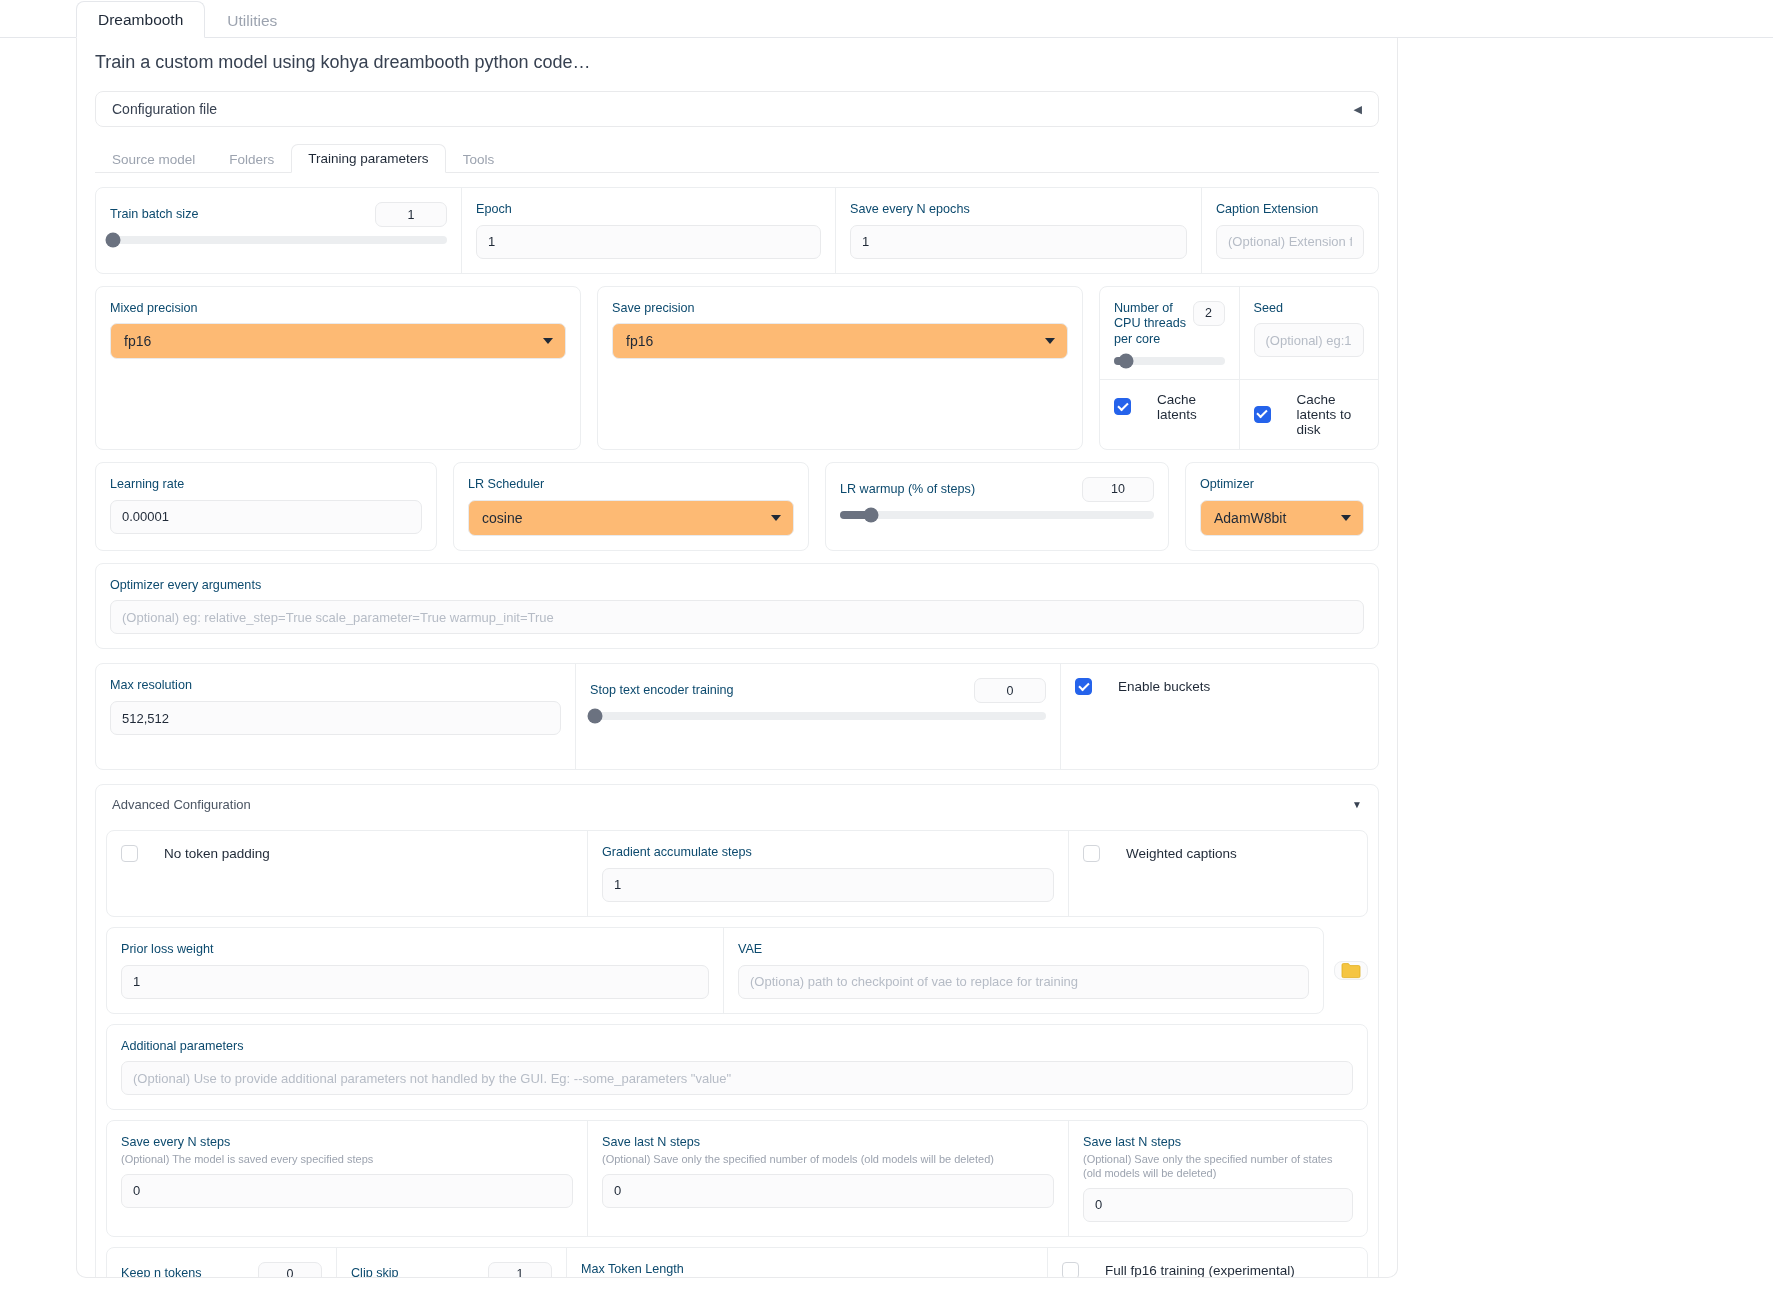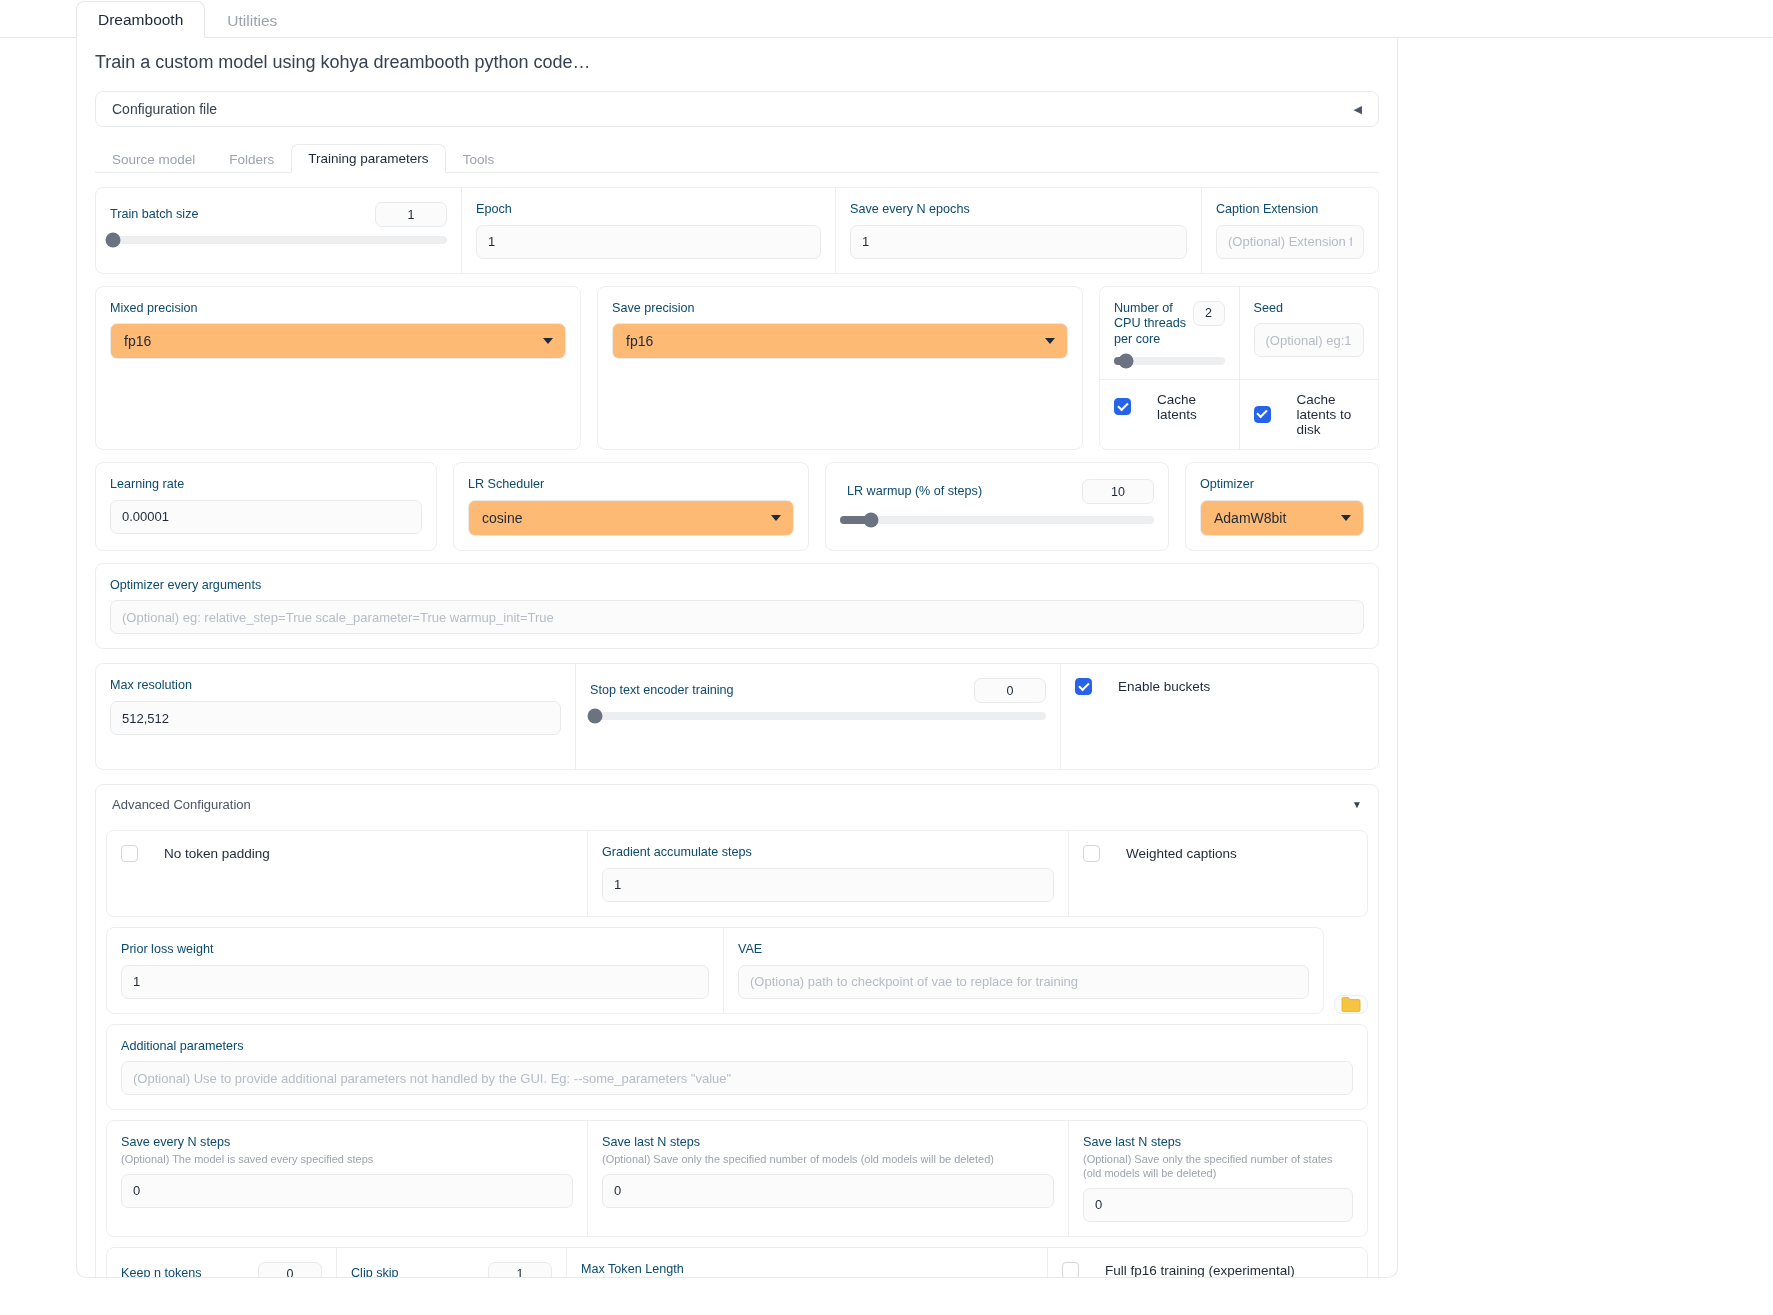--- a/index.html
+++ b/index.html
@@ -265,21 +265,21 @@
     min-width: 34px;
     margin-left: 10px;
     border: 1px solid #eceef0;
     border-radius: 8px;
     background: #fbfbfc;
     display: flex;
     align-items: center;
     justify-content: center;
     cursor: pointer;
   }
-  .rowflex { display: flex; align-items: flex-end; margin: 10px 0 0 0; }
+  .rowflex { display: flex; align-items: center; margin: 10px 0 0 0; }
   .rowflex > .group { flex: 1 1 auto; margin: 0; }
 
   .hidden-overflow { overflow: hidden; }
 </style>
 </head>
 <body>
 
 <div class="app">
 
   <div class="toptabs">
@@ -405,21 +405,21 @@
           <span class="lbl">LR Scheduler</span>
           <div class="dd">
             <span>cosine</span>
             <span class="caret"></span>
           </div>
         </div>
       </div>
       <div style="flex:0 0 344px; border:1px solid #eceef0; border-radius:8px; margin-right:16px;">
         <div class="cell" style="border-right:none;">
           <div class="sliderrow">
-            <span class="lbl" style="margin:7px;">LR warmup (% of steps)</span>
+            <span class="lbl" style="margin:0;">LR warmup (% of steps)</span>
             <span class="numbox">10</span>
           </div>
           <div class="track">
             <div class="fill" style="width:10%"></div>
             <div class="knob" style="left:10%"></div>
           </div>
         </div>
       </div>
       <div style="flex:1 1 auto; border:1px solid #eceef0; border-radius:8px;">
         <div class="cell" style="border-right:none;">

